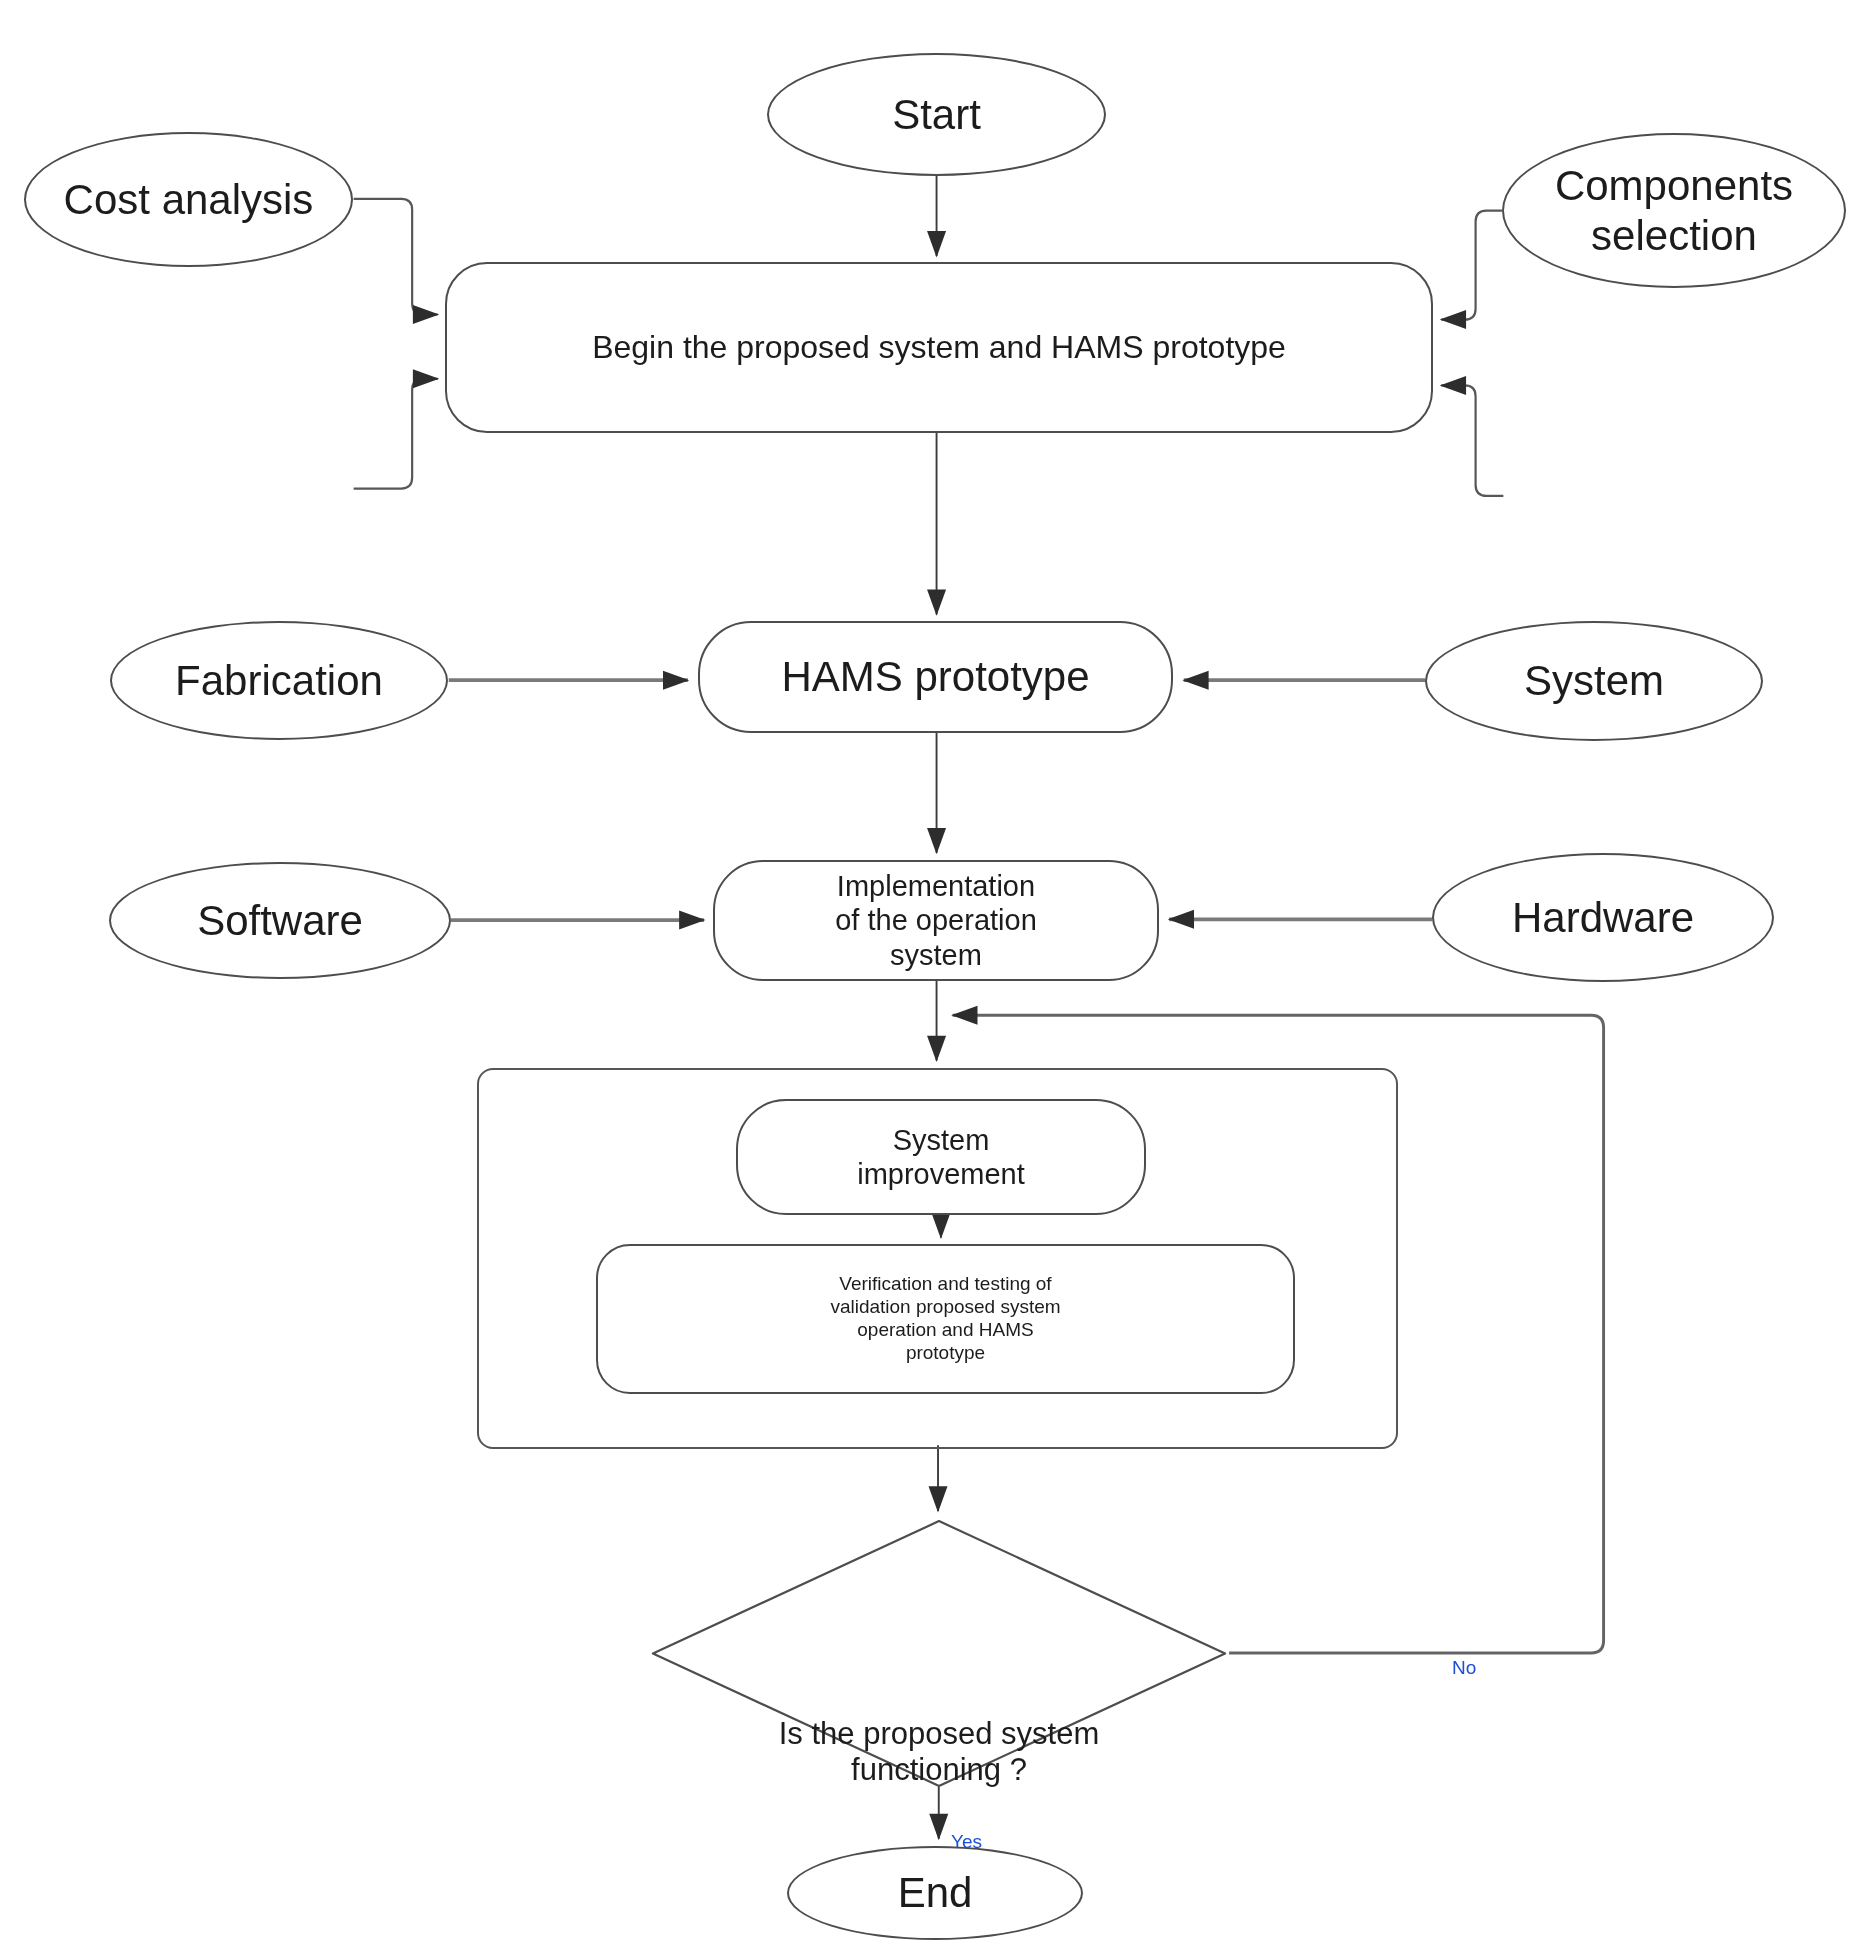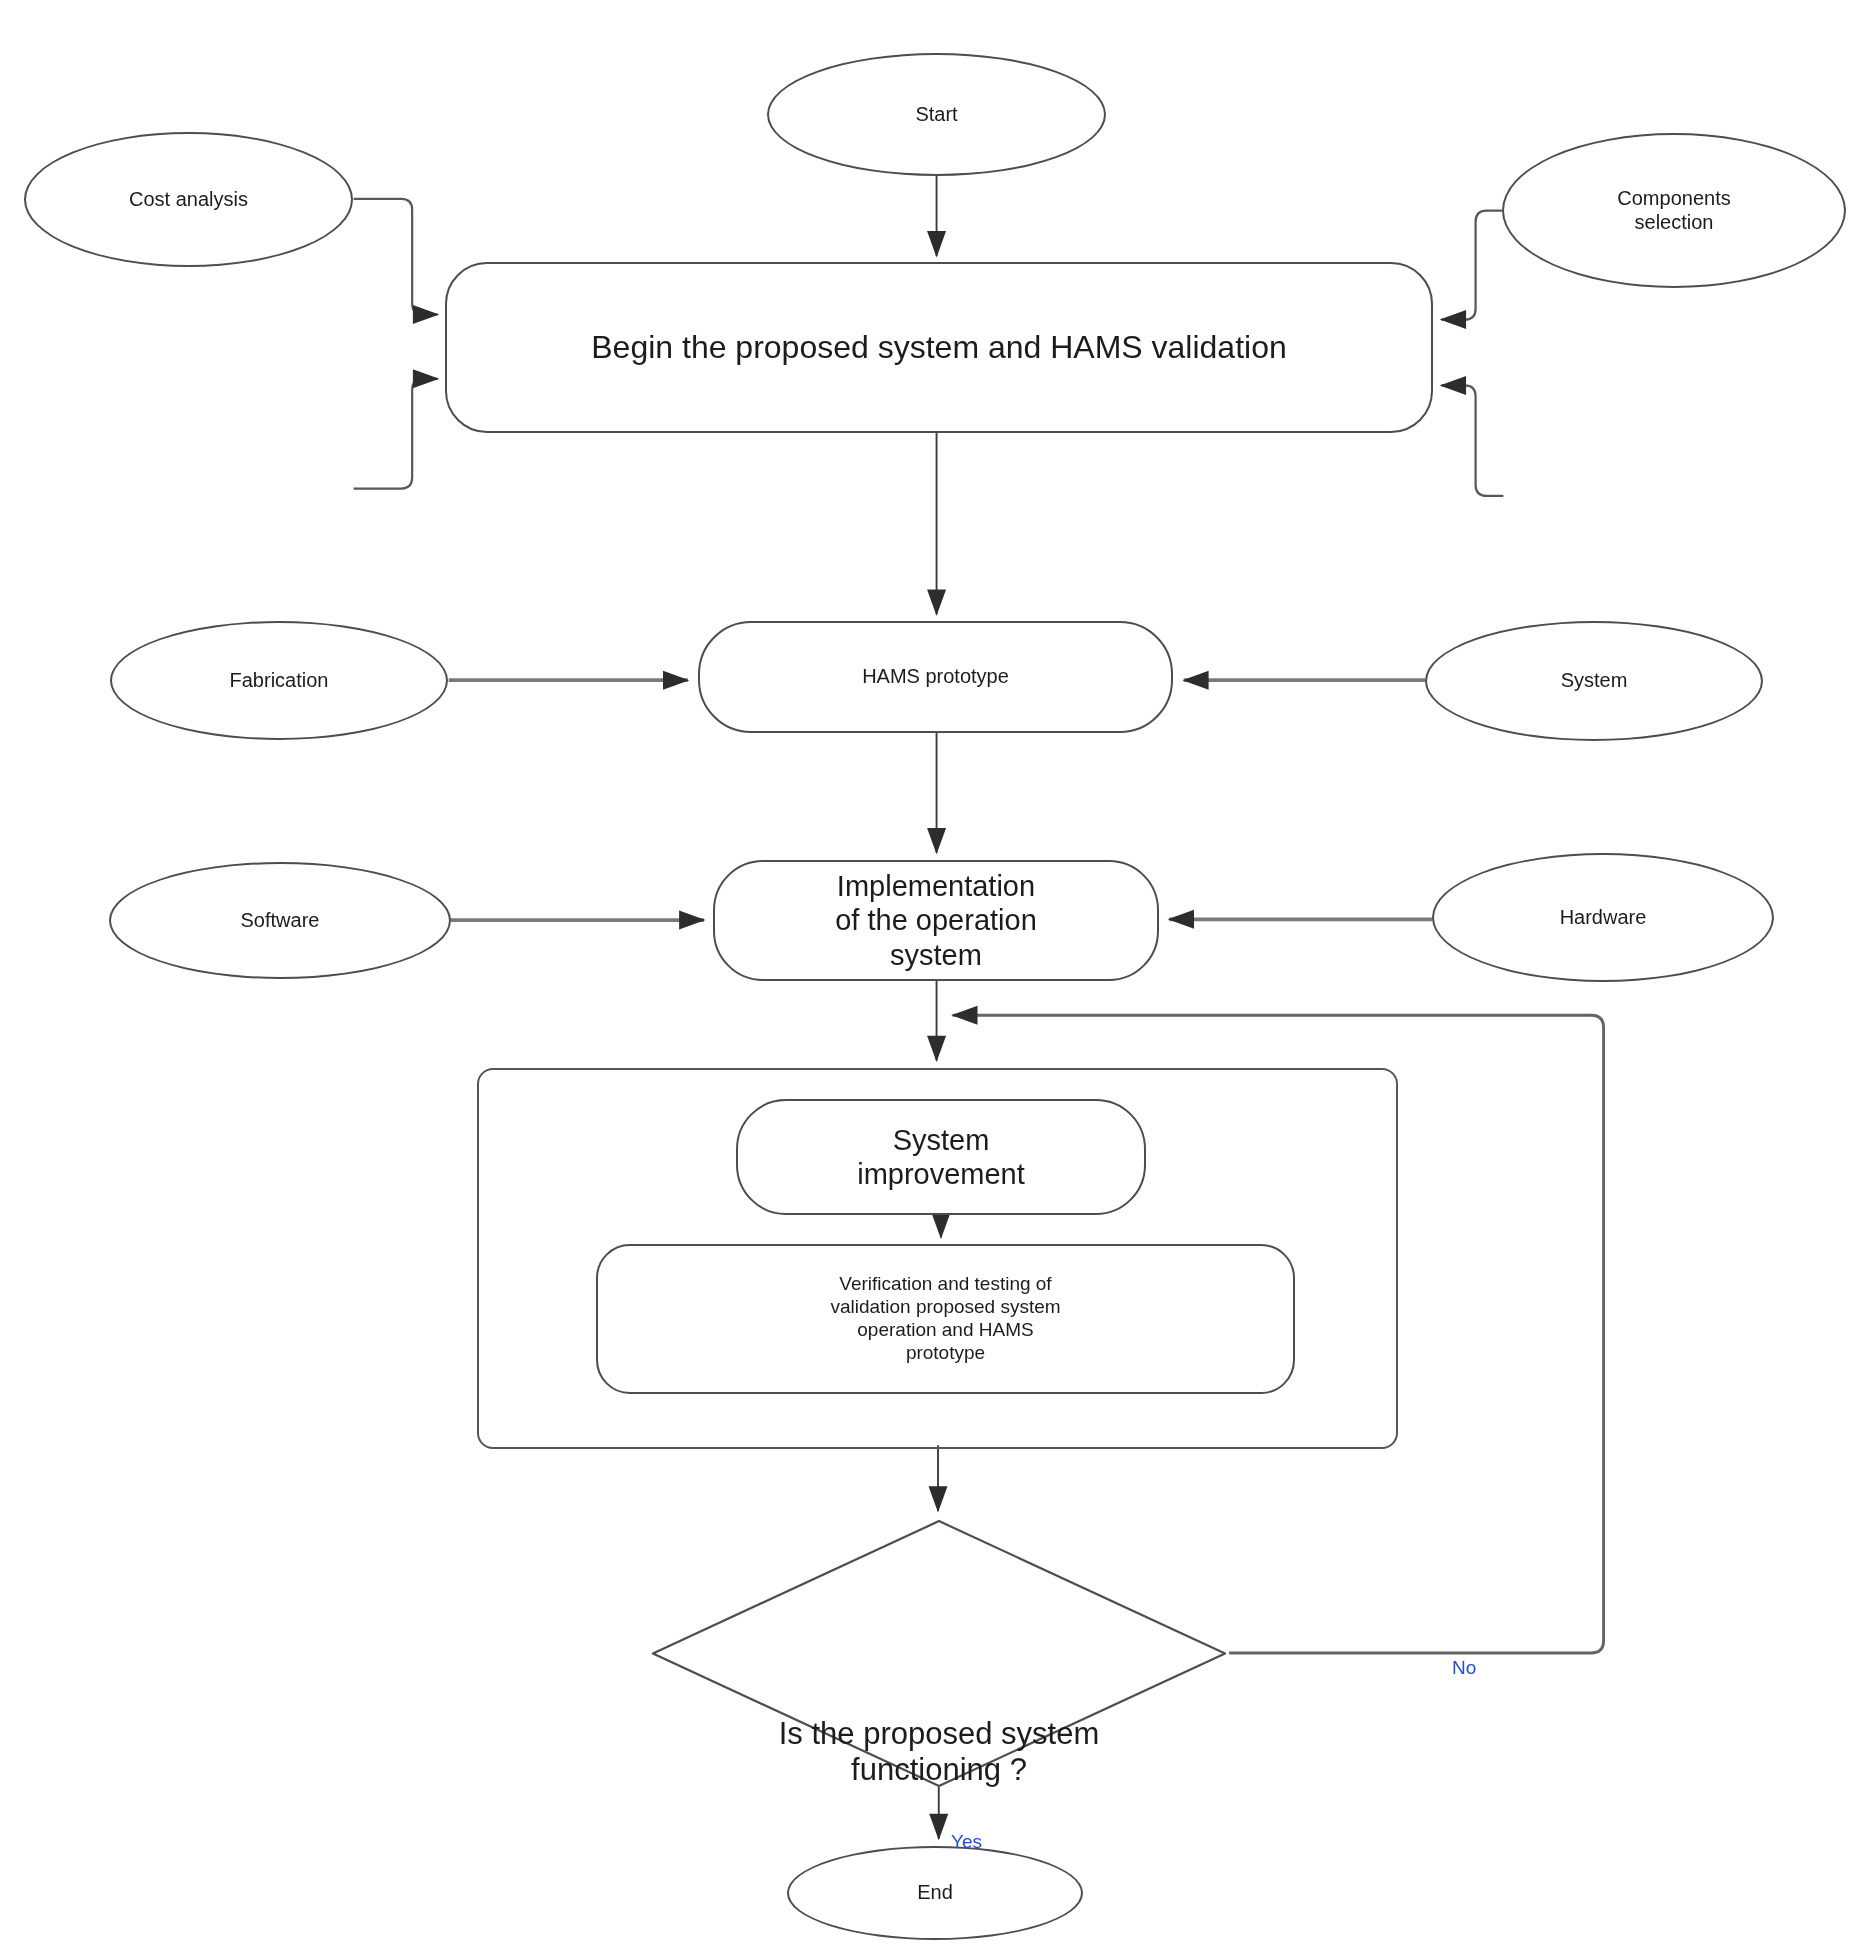--- a/index.html
+++ b/index.html
@@ -20,21 +20,21 @@
   .node{
     position:absolute;
     display:flex;align-items:center;justify-content:center;
     text-align:center;
     background:#ffffff;
     box-sizing:border-box;
   }
   .lbl{
     white-space:pre-line;
     line-height:1.18;
-    font-size:20px;
+    font-size:42px;
     color:#1c1c1c;
   }
   .ellipse{border:2.2px solid #4d4d4d;border-radius:50%;}
   .rbox{border:2.2px solid #4d4d4d;}
   .container-rect{
     position:absolute;
     border:2.2px solid #565656;
     border-radius:16px;
     background:transparent;
   }
@@ -88,21 +88,21 @@
   <div class="node ellipse" style="left:24px;top:132px;width:329px;height:135px;">
     <span class="lbl">Cost analysis</span>
   </div>
 
   <div class="node ellipse" style="left:1502px;top:133px;width:344px;height:155px;">
     <span class="lbl">Components
 selection</span>
   </div>
 
   <div class="node rbox" style="left:445px;top:262px;width:988px;height:171px;border-radius:42px;">
-    <span class="lbl" style="font-size:32px;">Begin the proposed system and HAMS validation</span>
+    <span class="lbl" style="font-size:32px;">Begin the proposed system and HAMS prototype</span>
   </div>
 
 
 
   <div class="node ellipse" style="left:110px;top:621px;width:338px;height:119px;">
     <span class="lbl">Fabrication</span>
   </div>
 
   <div class="node rbox" style="left:698px;top:621px;width:475px;height:112px;border-radius:53px;">
     <span class="lbl">HAMS prototype</span>

